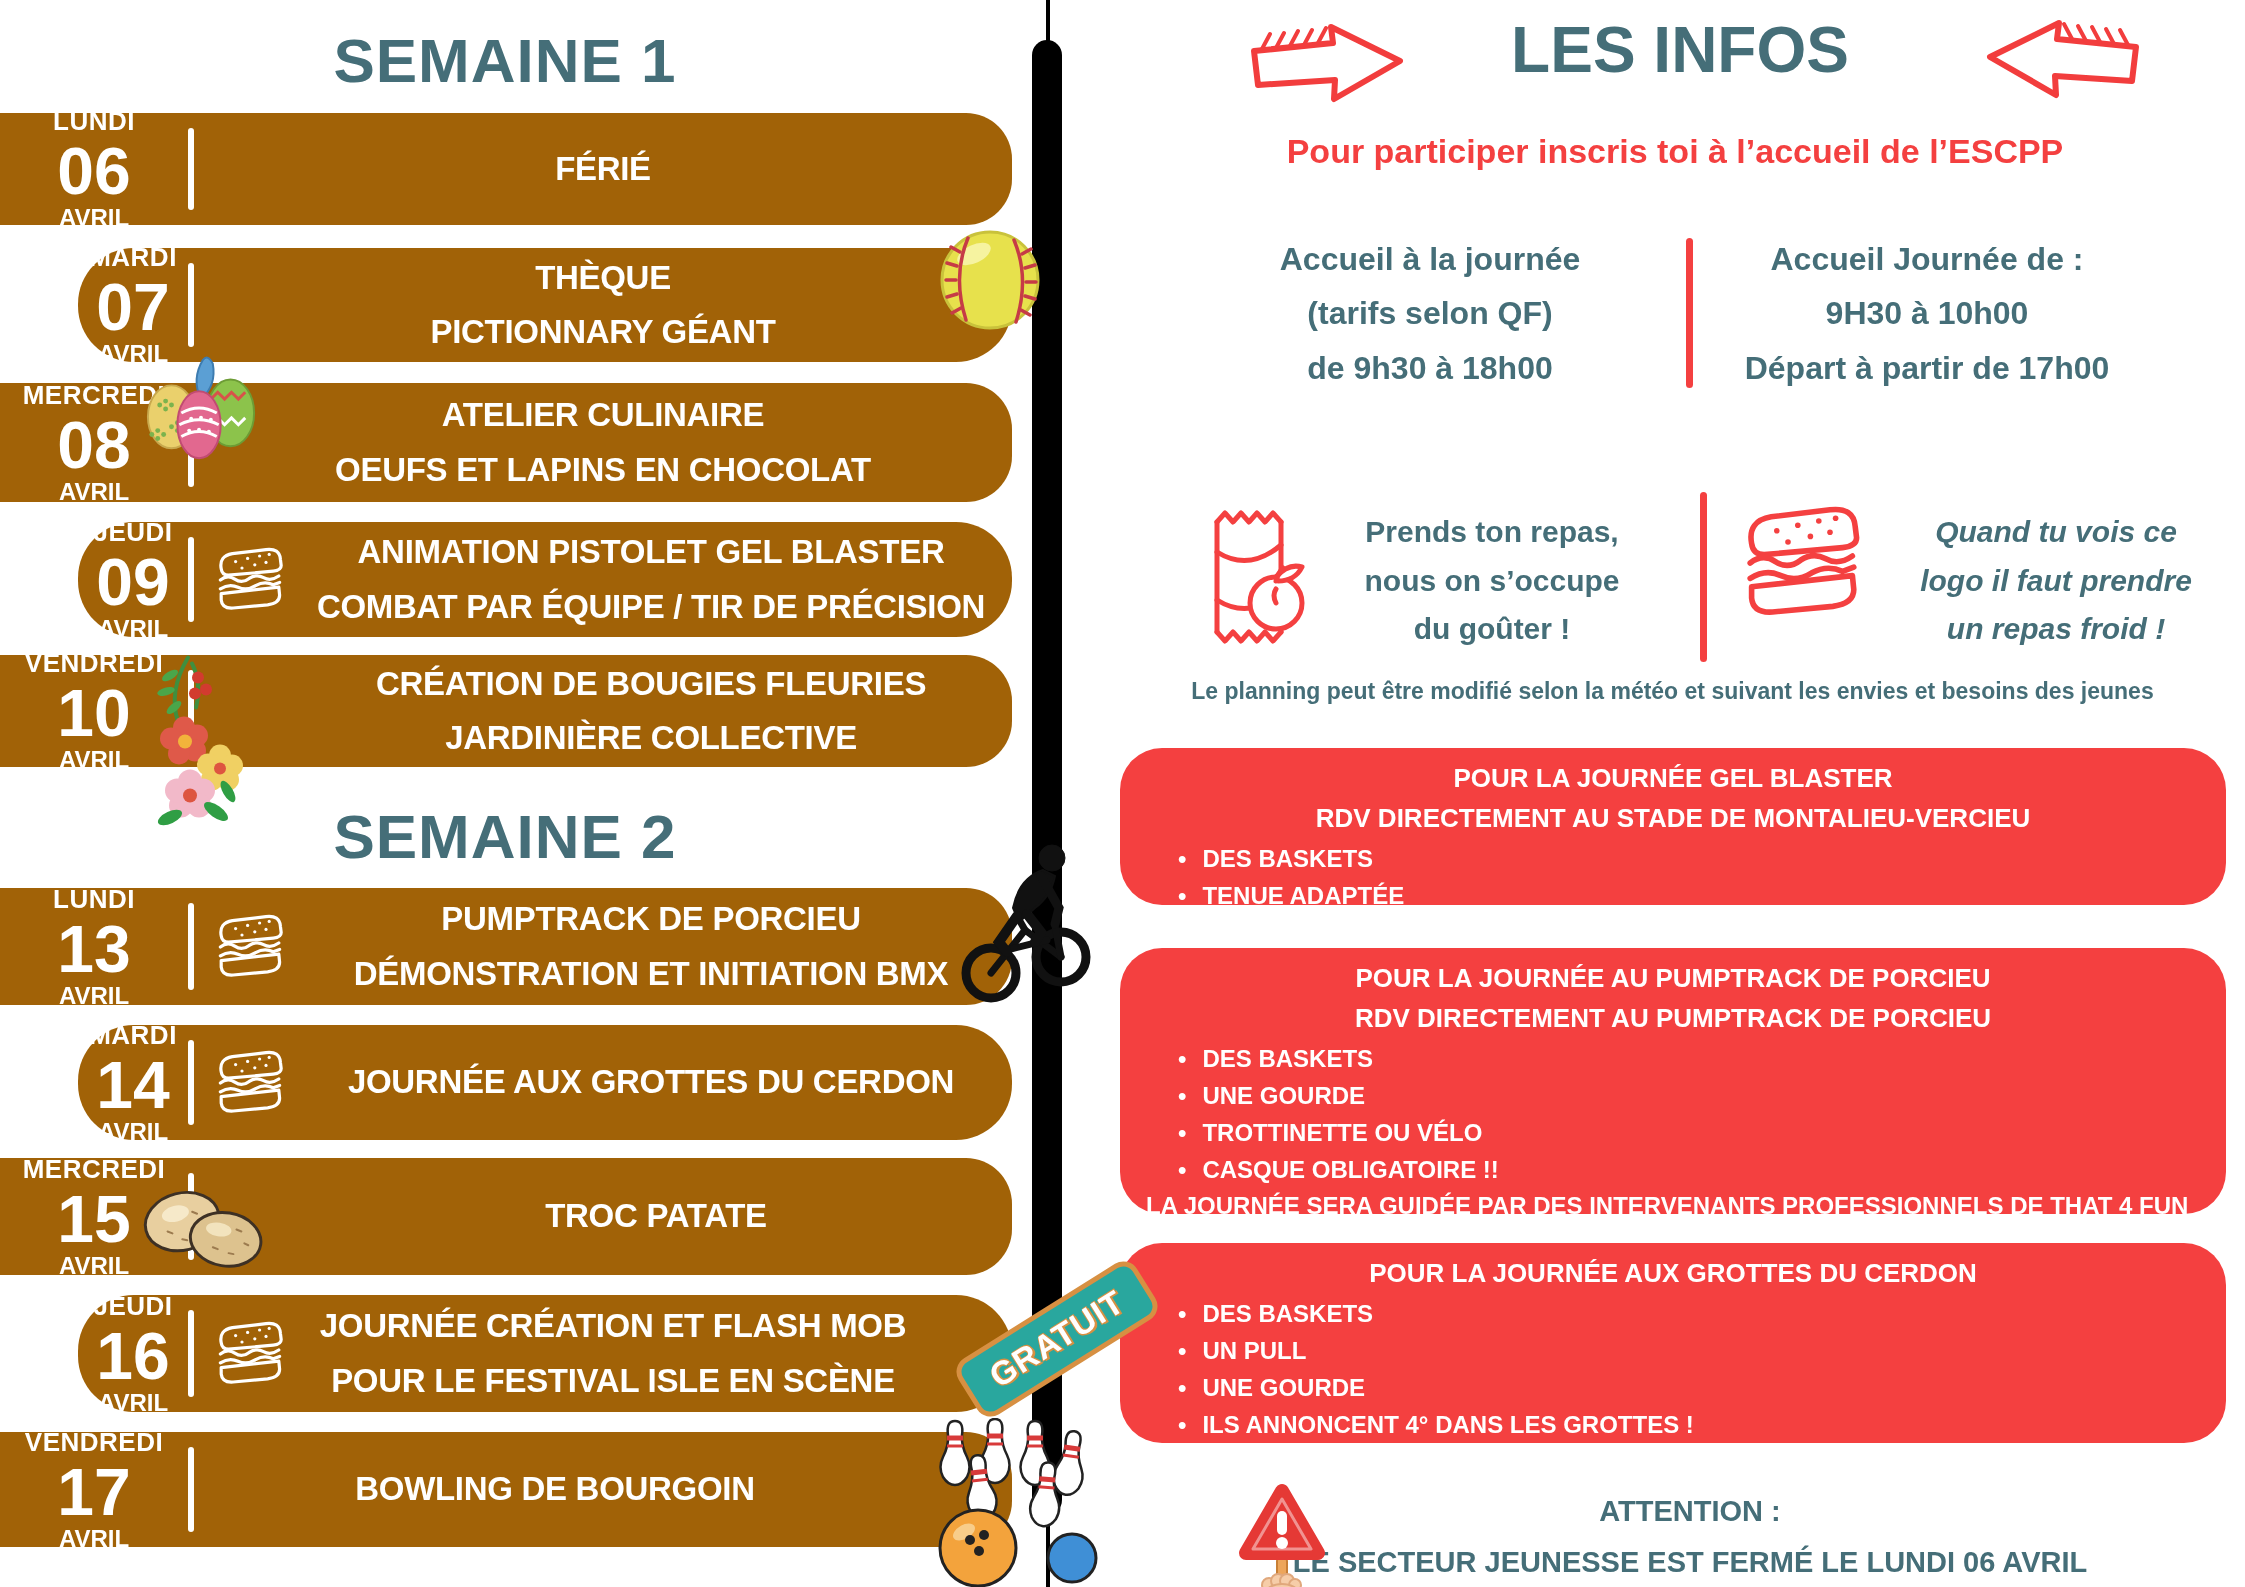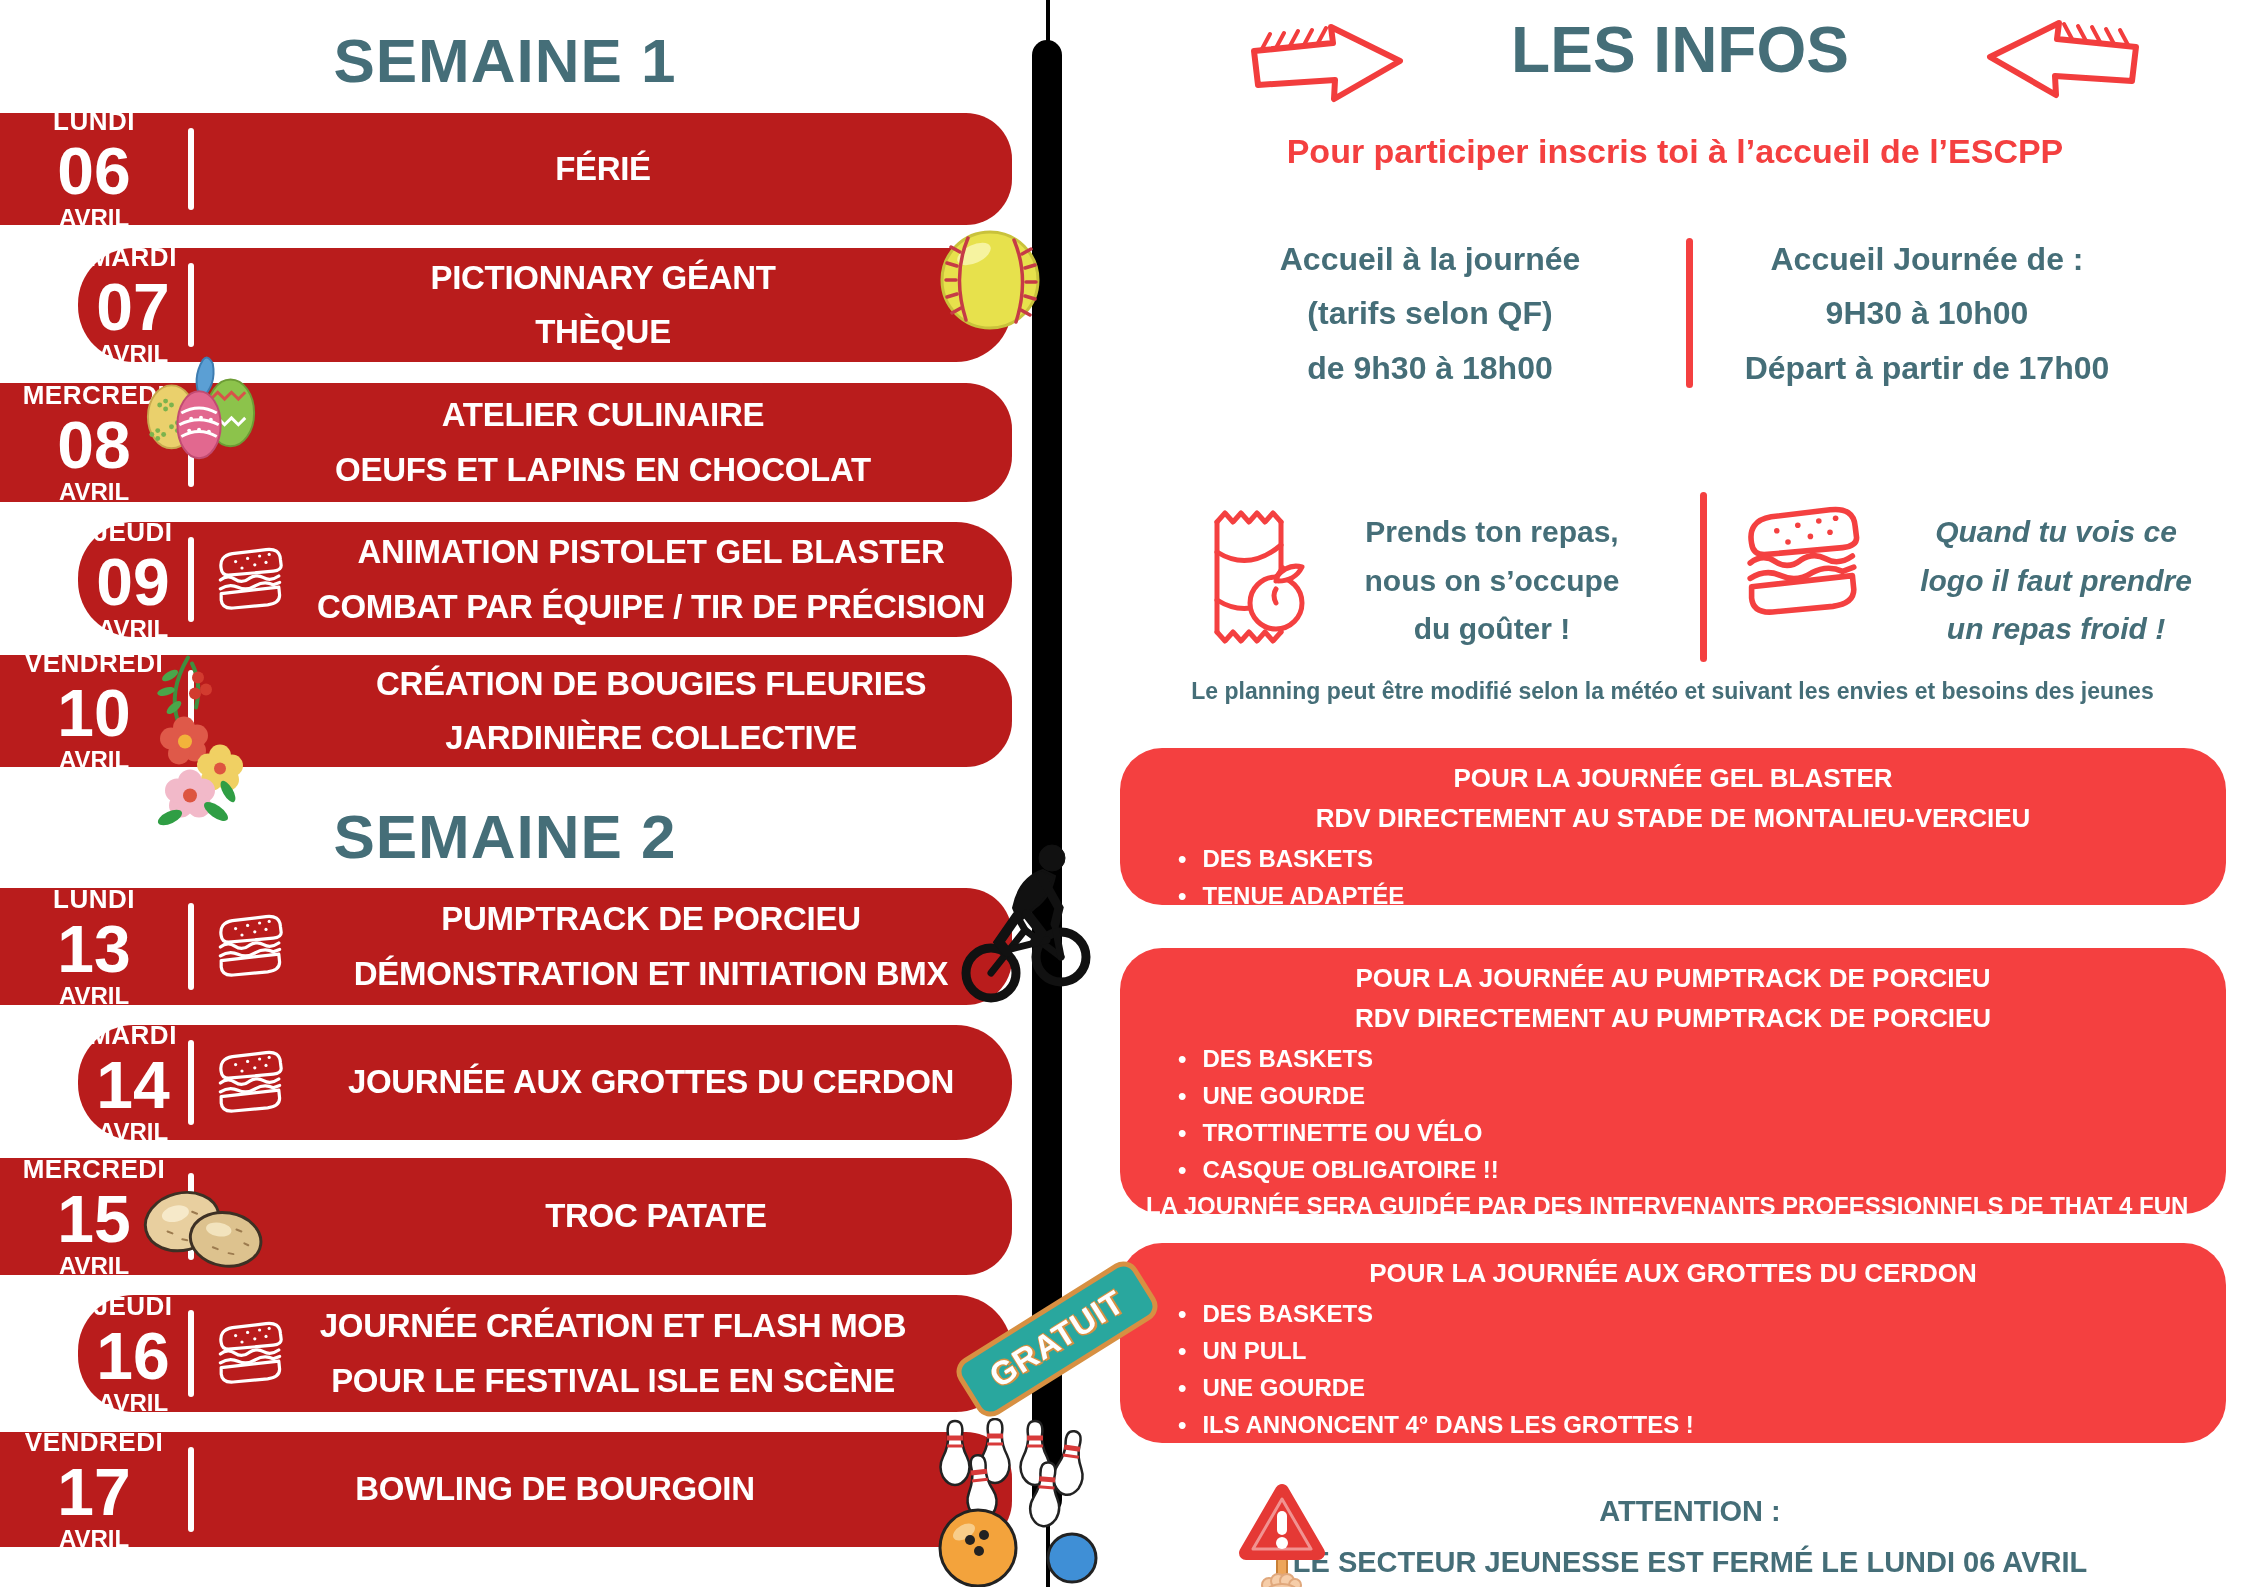--- a/index.html
+++ b/index.html
@@ -1,21 +1,21 @@
 <!DOCTYPE html>
 <html><head>
 <meta charset="utf-8">
 <style>
   html,body{margin:0;padding:0;background:#fff;}
   .poster{position:relative;width:2245px;height:1587px;background:#fff;overflow:hidden;
           font-family:"Liberation Sans",sans-serif;font-weight:bold;}
   
   .wtitle{position:absolute;left:0;width:1010px;text-align:center;font-size:62px;font-weight:900;
           color:#456e78;letter-spacing:1px;line-height:1;}
-  .row{position:absolute;left:0;width:1012px;background:#b91c1c;color:#fff;display:flex;
+  .row{position:absolute;left:0;width:1012px;background:#a16207;color:#fff;display:flex;
        align-items:center;border-radius:0 46px 46px 0;}
   .row.inset{left:78px;width:934px;border-radius:56px;}
   .date{width:188px;flex:0 0 auto;text-align:center;line-height:1;}
   .row.inset .date{width:110px;}
   .date .day{font-size:26px;letter-spacing:.5px;}
   .date .num{font-size:66px;margin:4px 0 2px 0;}
   .date .mon{font-size:24px;}
   .vline{width:6px;border-radius:3px;background:#fff;align-self:stretch;margin:15px 0;flex:0 0 auto;}
   .sand{width:80px;height:80px;margin-left:16px;flex:0 0 auto;color:#fff;}
   .act{flex:1;text-align:center;font-size:33px;letter-spacing:-0.3px;line-height:1.65;padding:0 14px;}
@@ -254,22 +254,22 @@
   </div>
 
   <div class="row inset" style="top:248px;height:114px;">
     <div class="date">
       <div class="day">MARDI</div>
       <div class="num">07</div>
       <div class="mon">AVRIL</div>
     </div>
     <div class="vline"></div>
     <div class="act">
+      <div>THÈQUE</div>
       <div>PICTIONNARY GÉANT</div>
-      <div>THÈQUE</div>
     </div>
   </div>
 
   <div class="row" style="top:383px;height:119px;">
     <div class="date">
       <div class="day">MERCREDI</div>
       <div class="num">08</div>
       <div class="mon">AVRIL</div>
     </div>
     <div class="vline"></div>

